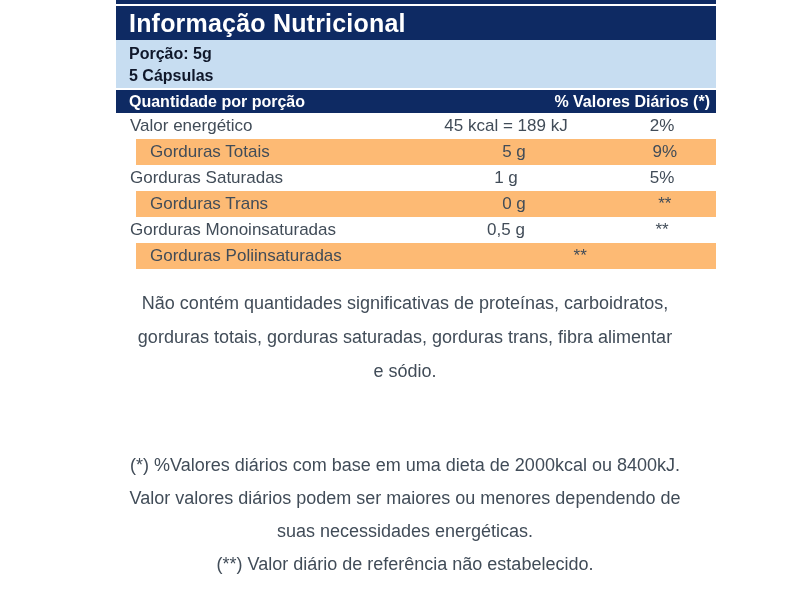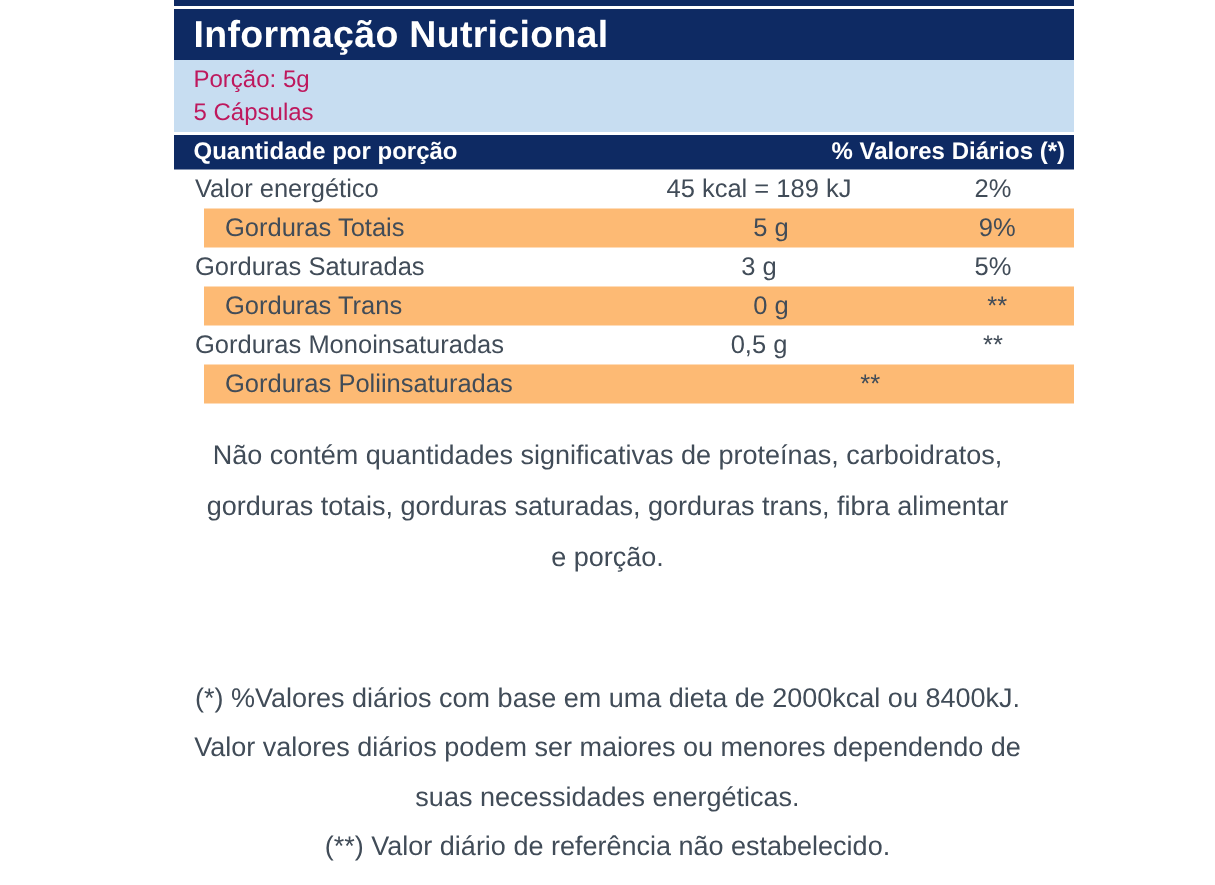--- a/index.html
+++ b/index.html
@@ -33,22 +33,22 @@
     font-weight: bold;
     font-size: 25px;
     line-height: 34px;
     padding-left: 13px;
     box-sizing: border-box;
     letter-spacing: 0.2px;
   }
   .serving-band {
     height: 48px;
     background: #c7ddf1;
-    color: #be185d;
-    font-weight: normal;
+    color: #0f172a;
+    font-weight: bold;
     font-size: 16px;
     padding: 3px 0 0 13px;
     box-sizing: border-box;
   }
   .serving-band .serving-line {
     line-height: 22px;
   }
   .header-band {
     margin-top: 2px;
     height: 23px;
@@ -141,21 +141,21 @@
       </div>
 
       <div class="nutr-row alt">
         <span class="col-name">Gorduras Totais</span>
         <span class="col-qty">5 g</span>
         <span class="col-dv">9%</span>
       </div>
 
       <div class="nutr-row">
         <span class="col-name">Gorduras Saturadas</span>
-        <span class="col-qty">3 g</span>
+        <span class="col-qty">1 g</span>
         <span class="col-dv">5%</span>
       </div>
 
       <div class="nutr-row alt">
         <span class="col-name">Gorduras Trans</span>
         <span class="col-qty">0 g</span>
         <span class="col-dv">**</span>
       </div>
 
       <div class="nutr-row">
@@ -168,21 +168,21 @@
         <span class="col-name">Gorduras Poliinsaturadas</span>
         <span class="col-dv">**</span>
       </div>
 
     </div>
   </div>
 
   <div class="note note-1">
     <div class="note-line">Não contém quantidades significativas de proteínas, carboidratos,</div>
     <div class="note-line">gorduras totais, gorduras saturadas, gorduras trans, fibra alimentar</div>
-    <div class="note-line">e porção.</div>
+    <div class="note-line">e sódio.</div>
   </div>
 
   <div class="note note-2">
     <div class="note-line">(*) %Valores diários com base em uma dieta de 2000kcal ou 8400kJ.</div>
     <div class="note-line">Valor valores diários podem ser maiores ou menores dependendo de</div>
     <div class="note-line">suas necessidades energéticas.</div>
     <div class="note-line">(**) Valor diário de referência não estabelecido.</div>
   </div>
 
 </div>

